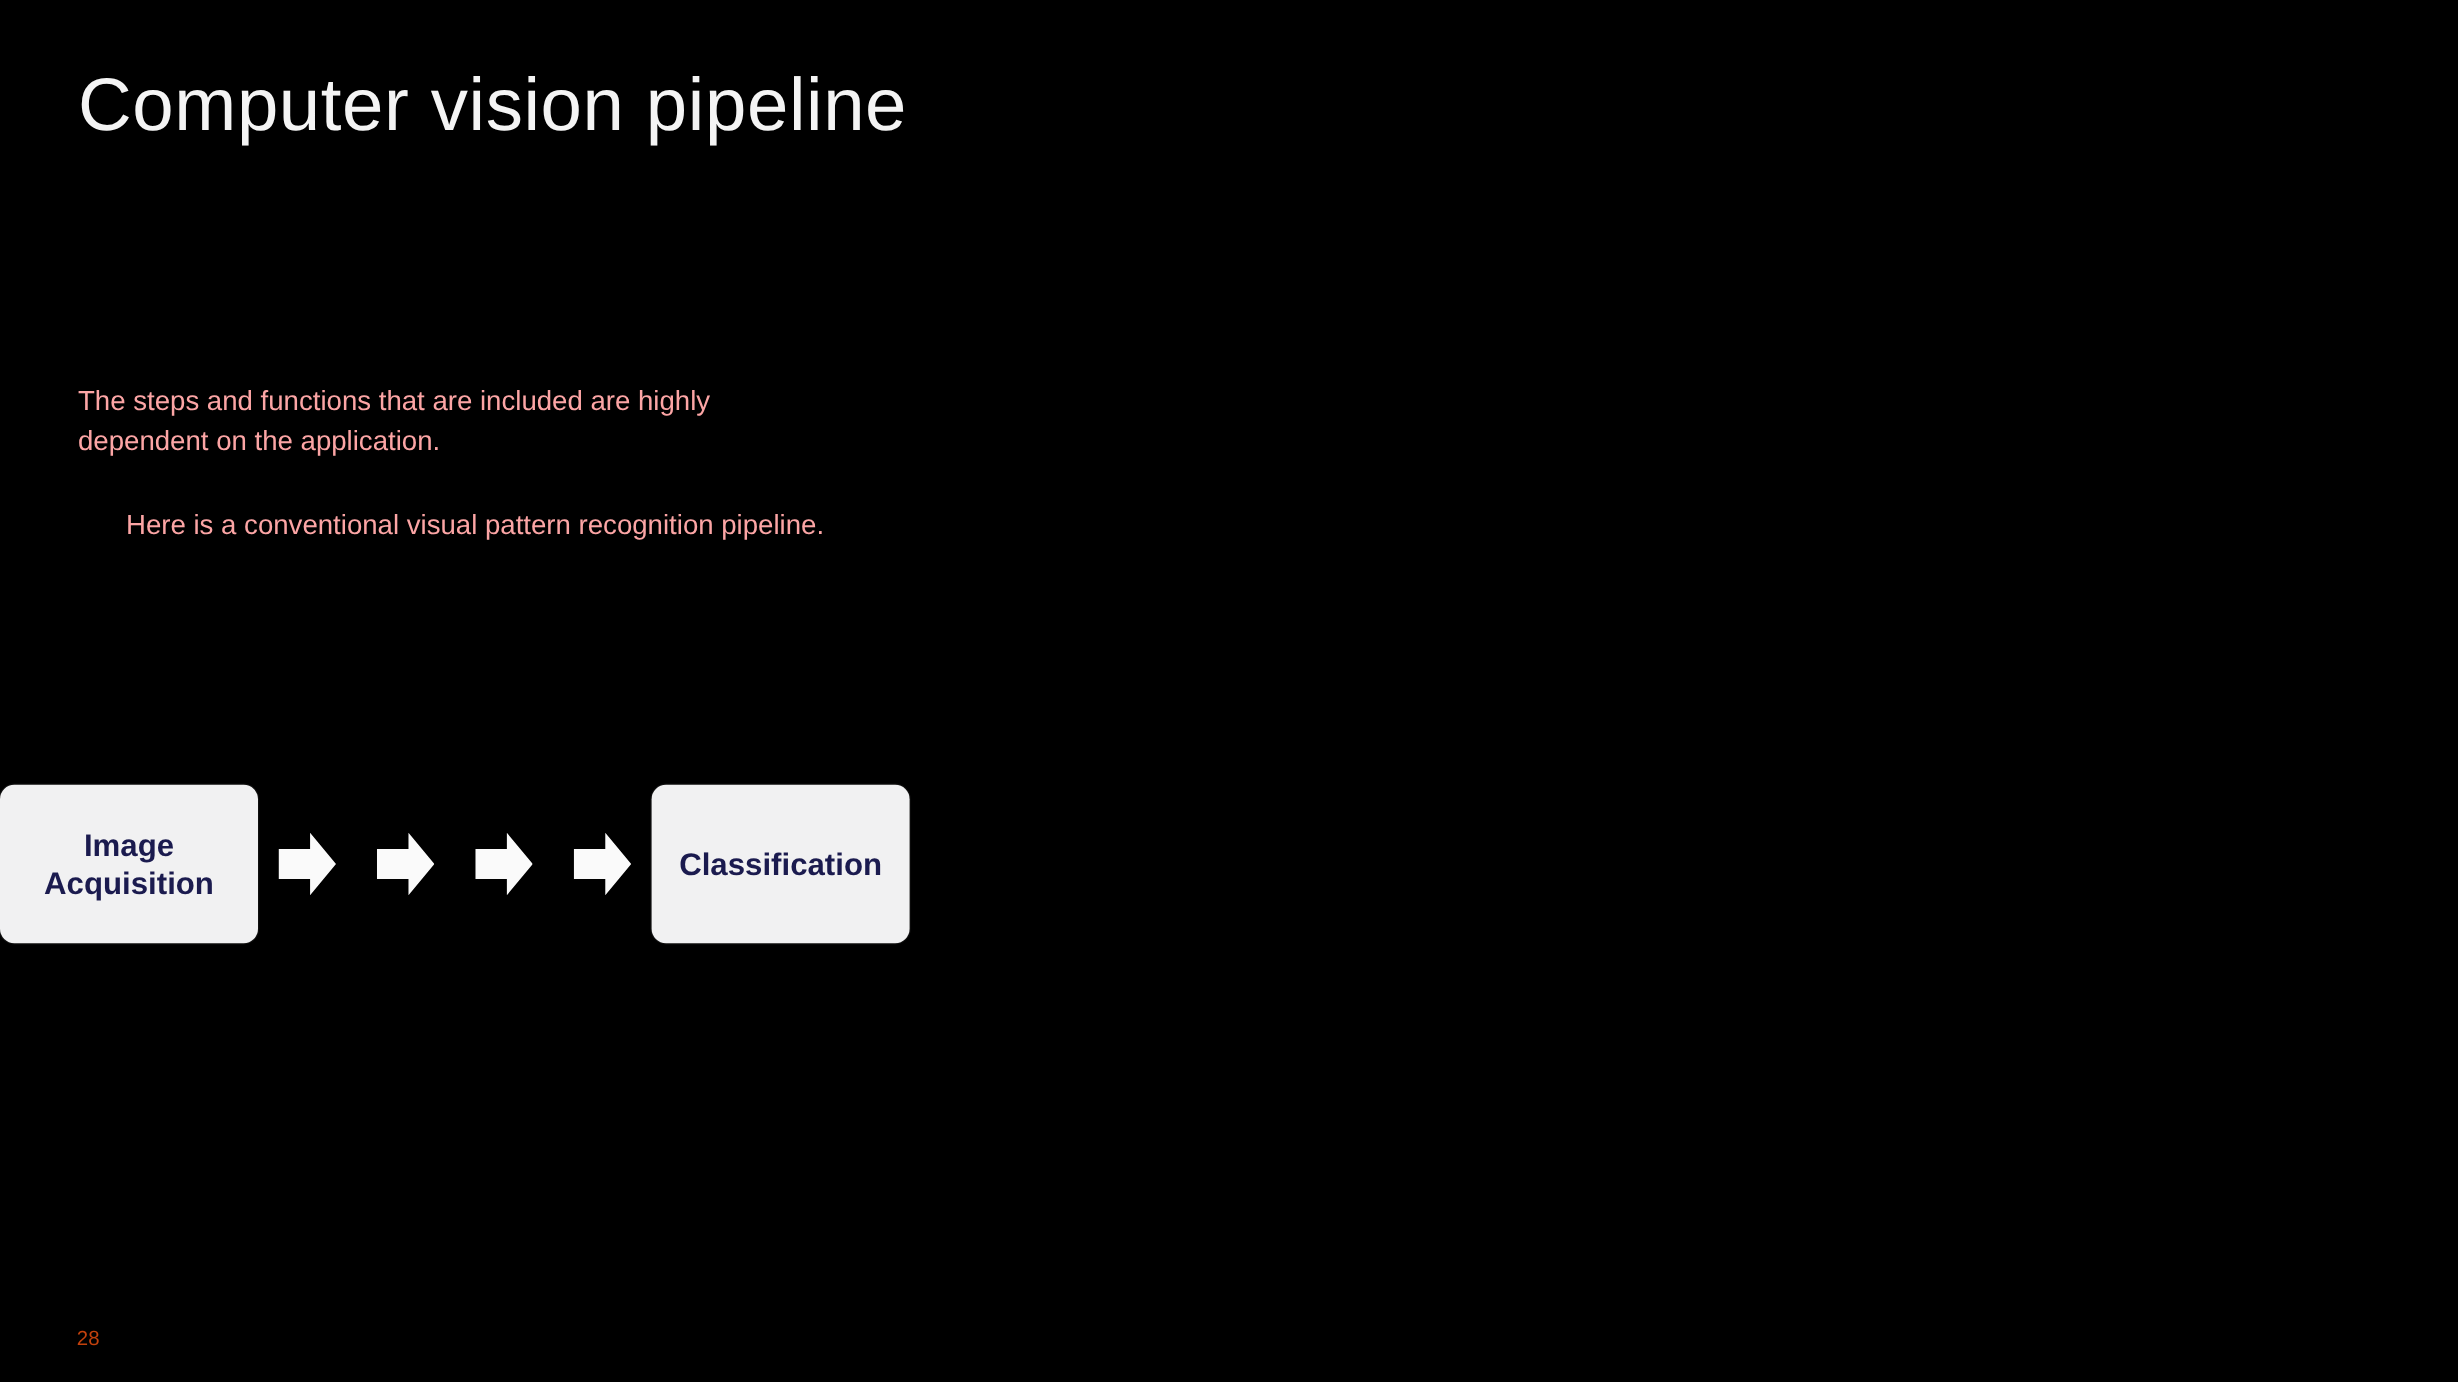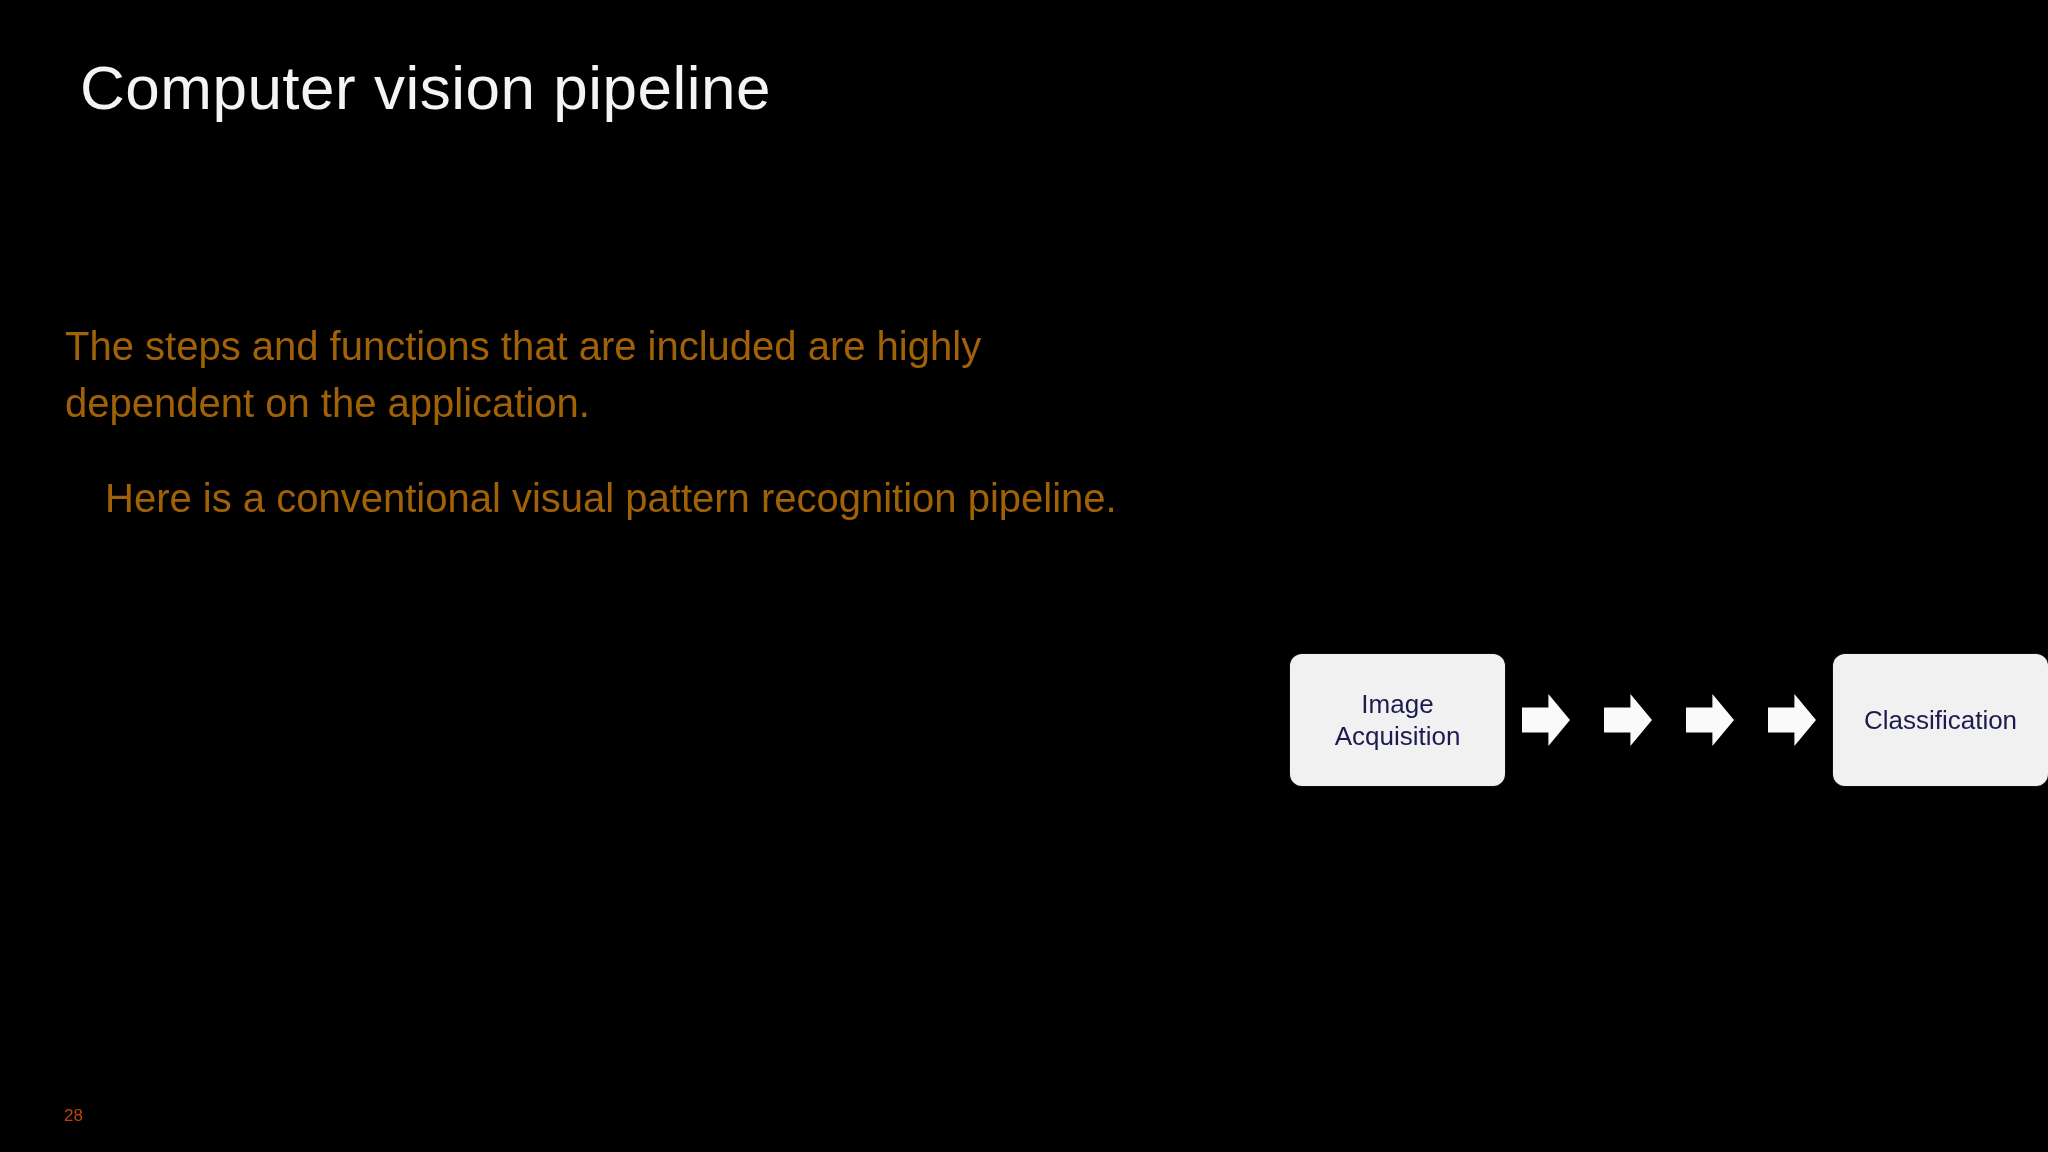--- a/index.html
+++ b/index.html
@@ -5,48 +5,49 @@
   * { margin: 0; padding: 0; box-sizing: border-box; }
   html, body { width: 2048px; height: 1152px; }
   body {
     position: relative;
     background: #000000;
     overflow: hidden;
     font-family: "Liberation Sans", "DejaVu Sans", sans-serif;
   }
   .slide-title {
     position: absolute;
-    left: 80px;
+    left: 65px;
     top: 52px;
     font-size: 62px;
     font-weight: 400;
     letter-spacing: 0.5px;
     color: #f4f4f4;
     white-space: pre-line;
   }
   .body-copy {
     position: absolute;
     left: 65px;
     top: 318px;
-    color: #a16207;
-    font-size: 40px;
+    color: #fca5a5;
+    font-size: 23px;
     font-weight: 400;
     line-height: 1.42;
   }
   .body-copy p { white-space: pre-line; }
   .body-copy p + p { margin-top: 38px; margin-left: 40px; }
   .pipeline-row {
     position: absolute;
     left: 0;
     top: 654px;
     width: 2048px;
     height: 132px;
     display: flex;
-    justify-content: flex-end;
+    justify-content: flex-start;
     align-items: center;
+    font-weight: bold;
   }
   .pipeline-box {
     width: 215px;
     height: 132px;
     background: #f1f1f2;
     border-radius: 12px;
     color: #1b1b4f;
     display: flex;
     align-items: center;
     justify-content: center;

